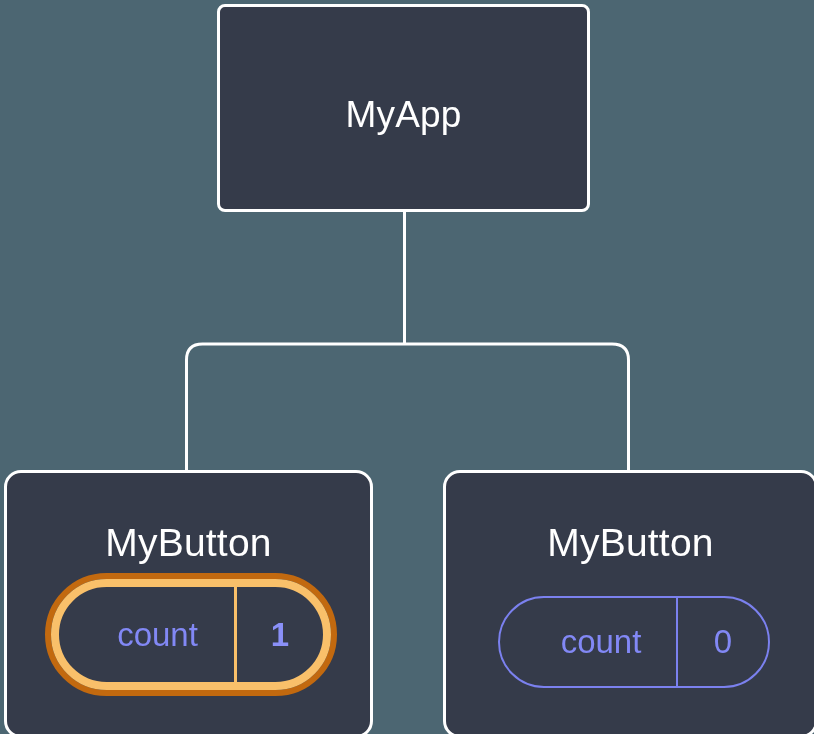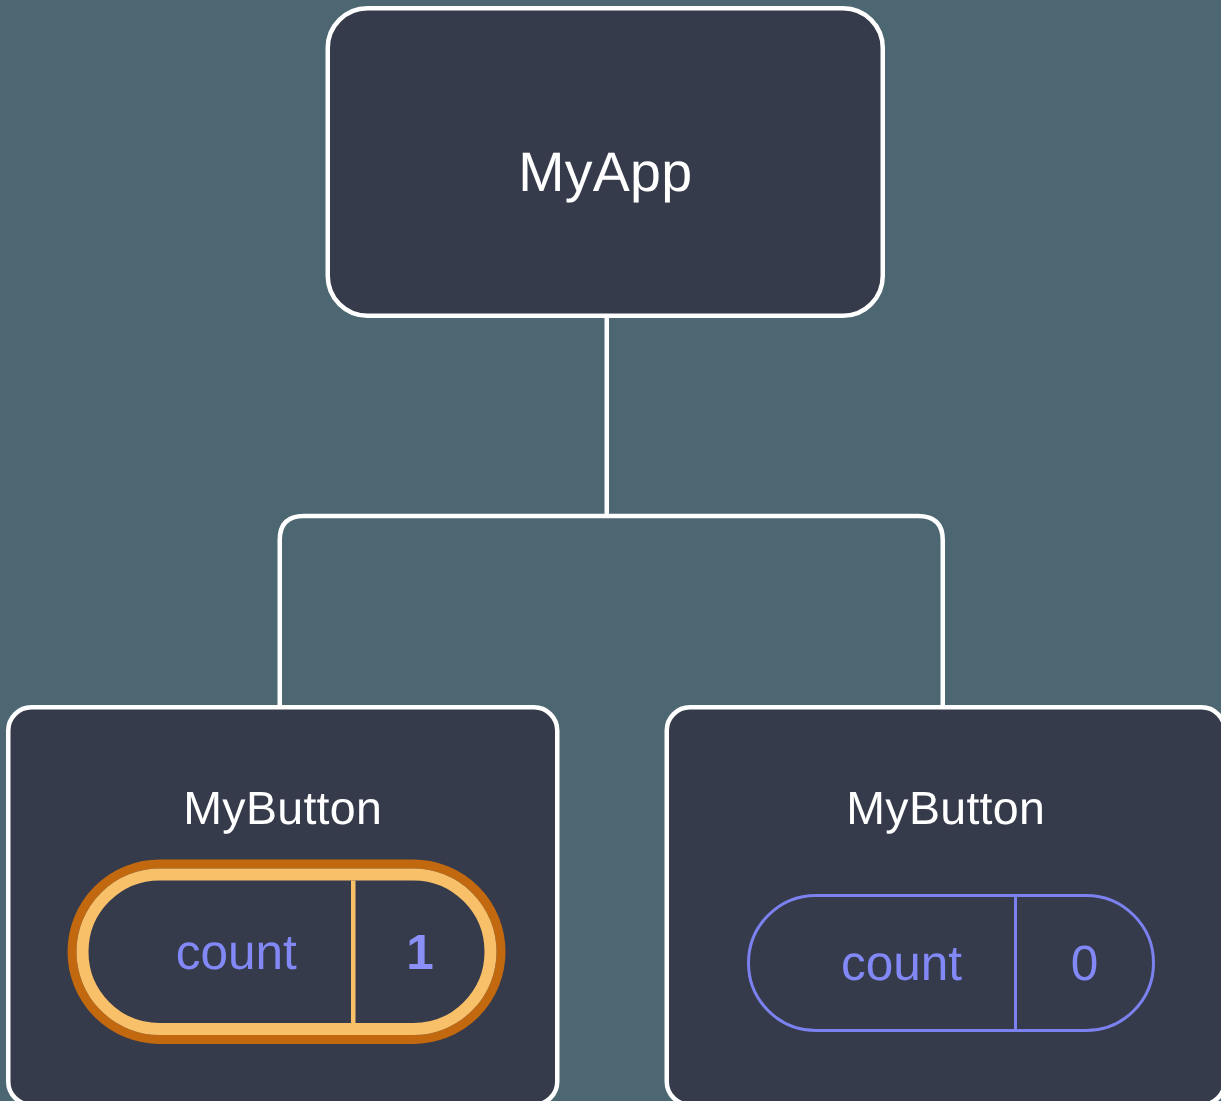--- a/index.html
+++ b/index.html
@@ -46,21 +46,21 @@
     font-weight: 400;
     letter-spacing: 0.2px;
     white-space: nowrap;
   }
 
   #node-app {
     left: 217px;
     top: 4px;
     width: 373px;
     height: 208px;
-    border-radius: 28px;
+    border-radius: 8px;
   }
   #node-app .node-title {
     top: 87px;
     font-size: 37px;
   }
 
   #node-btn-left {
     left: 4px;
     top: 470px;
     width: 369px;
@@ -69,21 +69,21 @@
   }
   #node-btn-right {
     left: 443px;
     top: 470px;
     width: 375px;
     height: 268px;
     border-radius: 17px;
   }
   .node-btn .node-title {
     top: 518px;
-    font-size: 31px;
+    font-size: 39px;
   }
   #node-btn-left .node-title { top: 48px; }
   #node-btn-right .node-title { top: 48px; }
 
   
   .state-capsule {
     position: absolute;
     display: flex;
     align-items: stretch;
     box-sizing: border-box;

